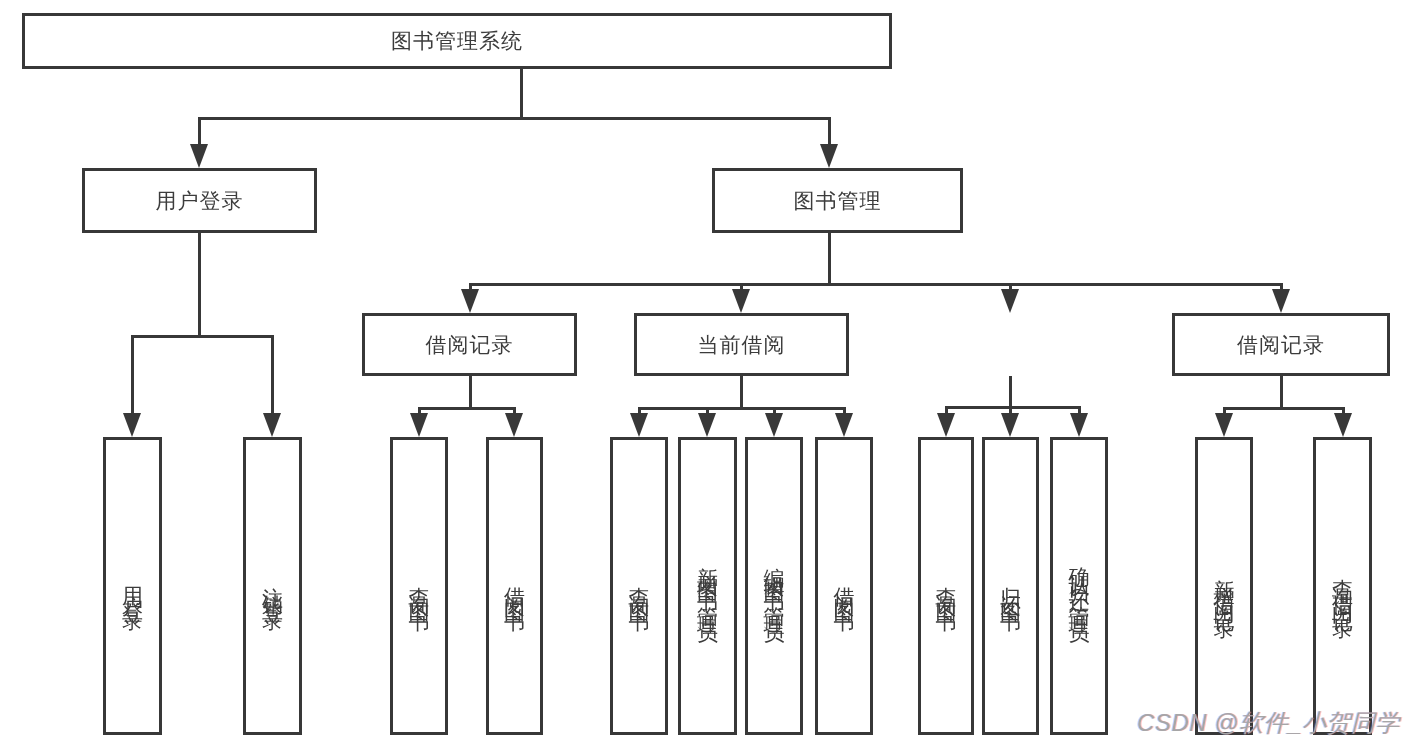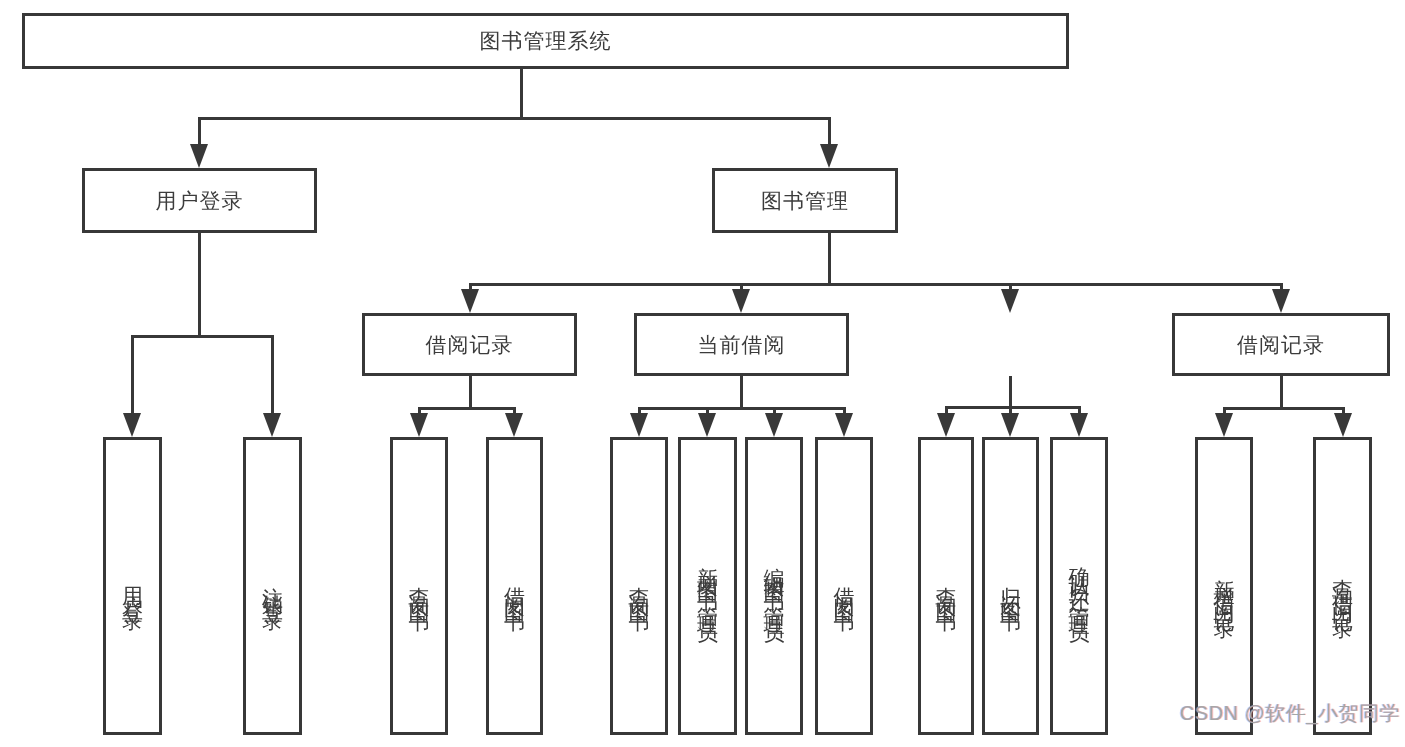--- a/index.html
+++ b/index.html
@@ -18,58 +18,59 @@
   }
   .box{
     position:absolute;
     box-sizing:border-box;
     border:3px solid var(--line);
     background:#fff;
     display:flex;align-items:center;justify-content:center;
     color:var(--text);
   }
   .hlabel{font-size:21px;letter-spacing:1px;}
-  .root{left:22px;top:13px;width:1047px;height:56px;}
+  .root{left:22px;top:13px;width:870px;height:56px;}
   .leaf{top:437px;height:298px;}
   .vtext{
     writing-mode:vertical-rl;
     text-orientation:mixed;
     font-size:21px;
     letter-spacing:8px;
     color:var(--text);
   }
   .cline{position:absolute;background:var(--line);}
   .arrow{
     position:absolute;width:0;height:0;
     border-left:9px solid transparent;
     border-right:9px solid transparent;
     border-top:24px solid var(--line);
   }
   .watermark{
     position:absolute;
-    right:5px;bottom:20px;
-    font-size:20px;
+    right:5px;bottom:8px;
+    font-size:24px;
     color:var(--wm);
     letter-spacing:0.5px;
     text-shadow:1px 0 0 rgba(255,90,90,0.35), -1px 0 0 rgba(90,130,255,0.35);
+    font-style:italic;
   }
 </style>
 </head>
 <body>
 
 <div class="canvas">
 
   <div class="box root">
     <span class="hlabel">图书管理系统</span>
   </div>
 
   <div class="box" style="left:82px;top:168px;width:235px;height:65px">
     <span class="hlabel">用户登录</span>
   </div>
-  <div class="box" style="left:712px;top:168px;width:186px;height:65px">
+  <div class="box" style="left:712px;top:168px;width:251px;height:65px">
     <span class="hlabel">图书管理</span>
   </div>
 
   <div class="box" style="left:362px;top:313px;width:215px;height:63px">
     <span class="hlabel">借阅记录</span>
   </div>
   <div class="box" style="left:634px;top:313px;width:215px;height:63px">
     <span class="hlabel">当前借阅</span>
   </div>
   <div class="box" style="left:1172px;top:313px;width:218px;height:63px">

